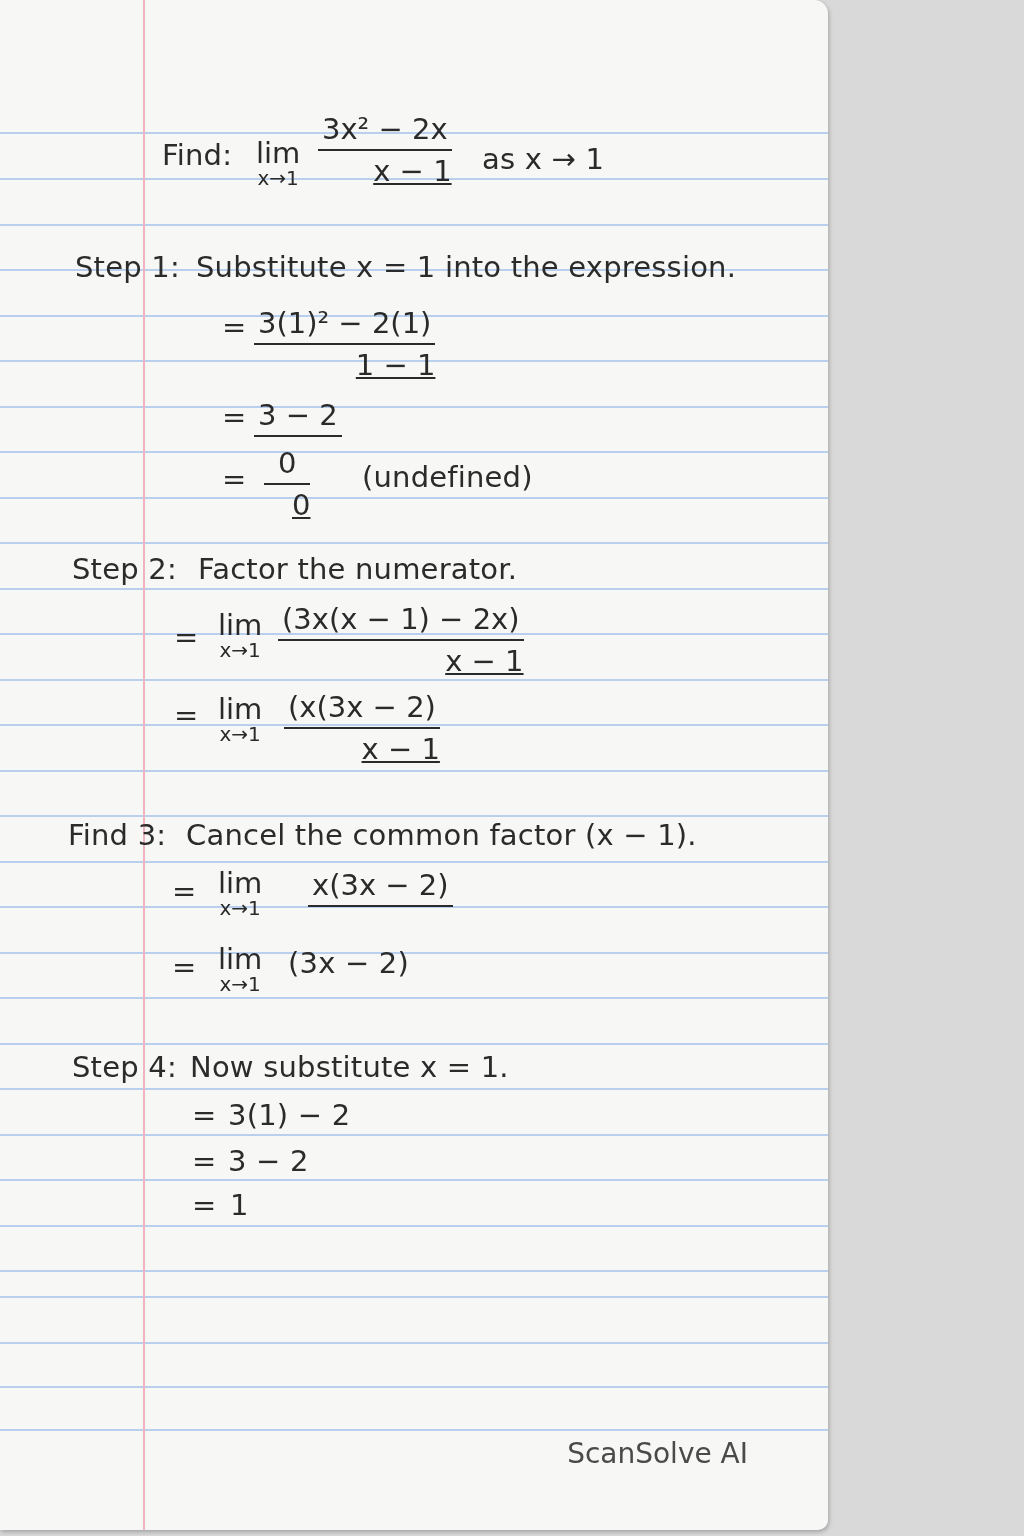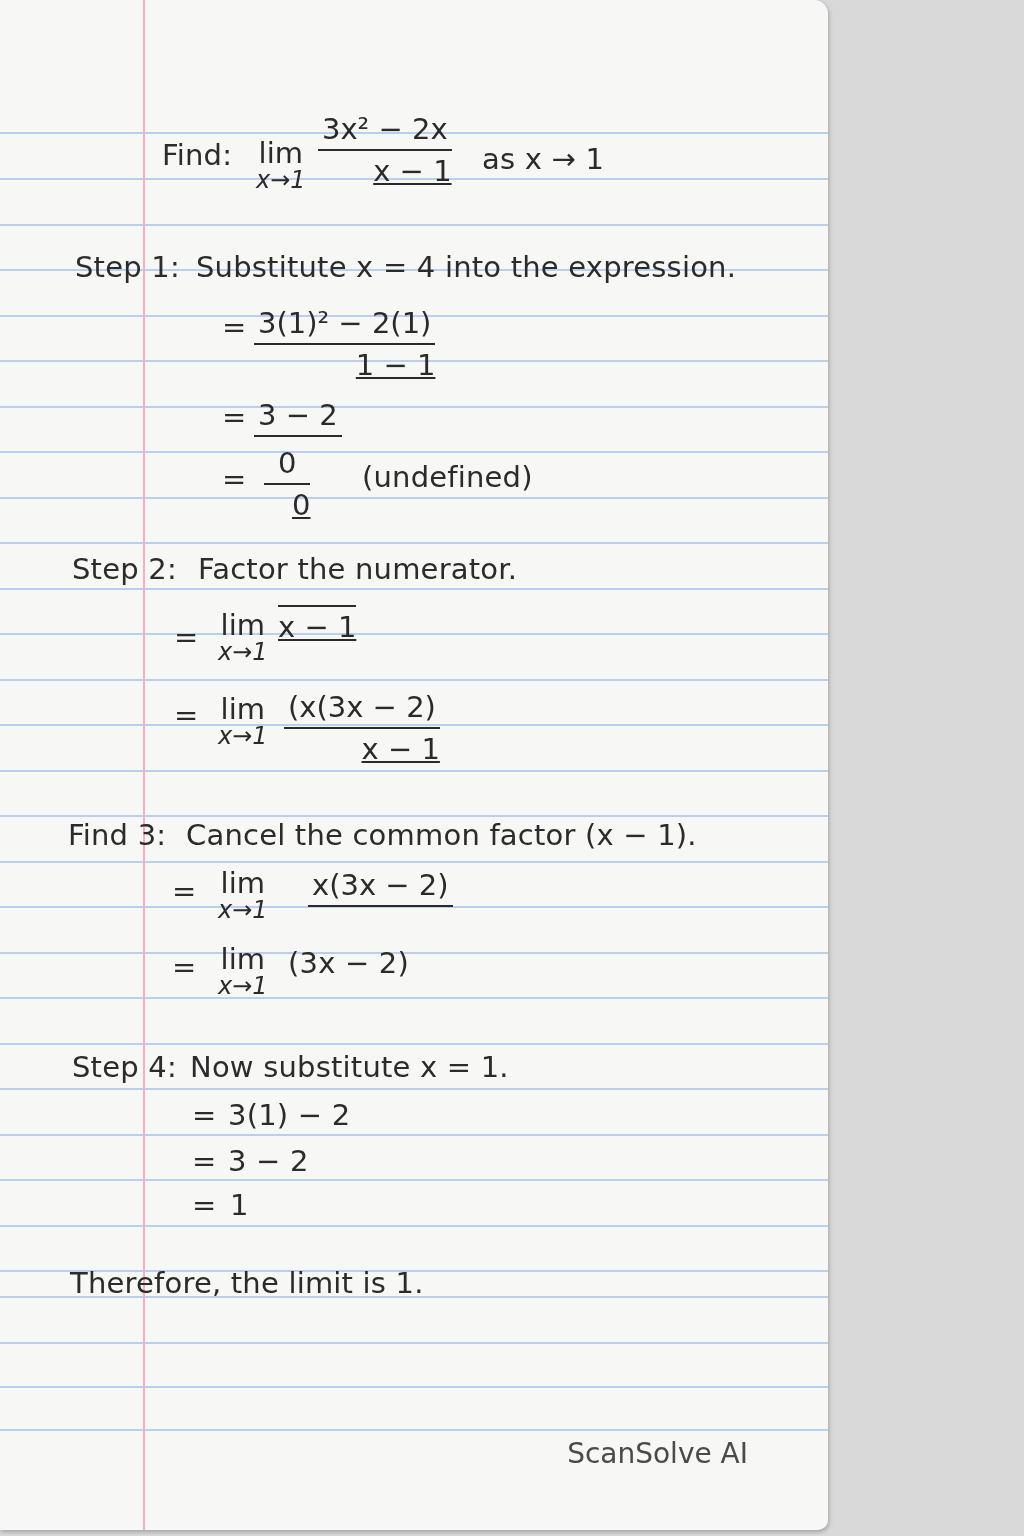--- a/index.html
+++ b/index.html
@@ -12,21 +12,21 @@
   .rule { position:absolute; left:0; right:0; height:2px; background:#b9cfee; }
   .margin-line { position:absolute; top:0; bottom:0; left:143px; width:2px; background:#efb3bf; }
   .t { position:absolute; white-space:nowrap; font-size:29px; color:#2b2b2b; letter-spacing:0.2px; }
   .step-label { text-underline-offset:8px; text-decoration-thickness:2px; }
   .frac { position:absolute; display:flex; flex-direction:column; align-items:flex-end; }
   .frac .num { font-size:29px; white-space:nowrap; padding:0 4px; }
   .frac .bar { height:2px; background:#2b2b2b; align-self:stretch; margin:3px 0; }
   .frac .den { font-size:29px; white-space:nowrap;text-decoration:underline; }
   .lim { position:absolute; display:flex; flex-direction:column; align-items:center; line-height:1.05; }
   .lim .word { font-size:29px; }
-  .lim .sub { font-size:24px;font-style:italic; }
+  .lim .sub { font-size:20px; }
   .watermark { position:absolute; right:80px; top:1437px; font-size:28px; color:#4a4a4a; }
 </style>
 </head>
 <body>
 
 <div class="paper">
   <div class="rule" style="top:132px"></div>
   <div class="rule" style="top:178px"></div>
   <div class="rule" style="top:224px"></div>
   <div class="rule" style="top:269px"></div>
@@ -67,21 +67,21 @@
     <div class="frac" style="left:318px; top:112px;">
       <span class="num">3x² − 2x</span>
       <span class="bar"></span>
       <span class="den">x − 1</span>
     </div>
     <span class="t" style="left:482px; top:142px;">as x → 1</span>
   </div>
 
   <div>
     <span class="t step-label" style="left:75px; top:250px;">Step 1:</span>
-    <span class="t" style="left:196px; top:250px;">Substitute x = 4 into the expression.</span>
+    <span class="t" style="left:196px; top:250px;">Substitute x = 1 into the expression.</span>
     <span class="t" style="left:222px; top:310px;">=</span>
     <div class="frac" style="left:254px; top:306px;">
       <span class="num">3(1)² − 2(1)</span>
       <span class="bar"></span>
       <span class="den">1 − 1</span>
     </div>
     <span class="t" style="left:222px; top:400px;">=</span>
     <div class="frac" style="left:254px; top:398px;">
       <span class="num">3 − 2</span>
       <span class="bar"></span>
@@ -97,20 +97,21 @@
 
   <div>
     <span class="t step-label" style="left:72px; top:552px;">Step 2:</span>
     <span class="t" style="left:198px; top:552px;">Factor the numerator.</span>
     <span class="t" style="left:174px; top:620px;">=</span>
     <div class="lim" style="left:218px; top:610px;">
       <span class="word">lim</span>
       <span class="sub">x→1</span>
     </div>
     <div class="frac" style="left:278px; top:602px;">
+      <span class="num">(3x(x − 1) − 2x)</span>
       <span class="bar"></span>
       <span class="den">x − 1</span>
     </div>
     <span class="t" style="left:174px; top:698px;">=</span>
     <div class="lim" style="left:218px; top:694px;">
       <span class="word">lim</span>
       <span class="sub">x→1</span>
     </div>
     <div class="frac" style="left:284px; top:690px;">
       <span class="num">(x(3x − 2)</span>
@@ -143,16 +144,15 @@
     <span class="t step-label" style="left:72px; top:1050px;">Step 4:</span>
     <span class="t" style="left:190px; top:1050px;">Now substitute x = 1.</span>
     <span class="t" style="left:192px; top:1098px;">=</span>
     <span class="t" style="left:228px; top:1098px;">3(1) − 2</span>
     <span class="t" style="left:192px; top:1144px;">=</span>
     <span class="t" style="left:228px; top:1144px;">3 − 2</span>
     <span class="t" style="left:192px; top:1188px;">=</span>
     <span class="t" style="left:230px; top:1188px;">1</span>
   </div>
 
-  <span class="t" style="left:70px; top:1266px;">Therefore, the limit is 1.</span>
 
   <span class="watermark">ScanSolve AI</span>
 </div>
 
 </body></html>

